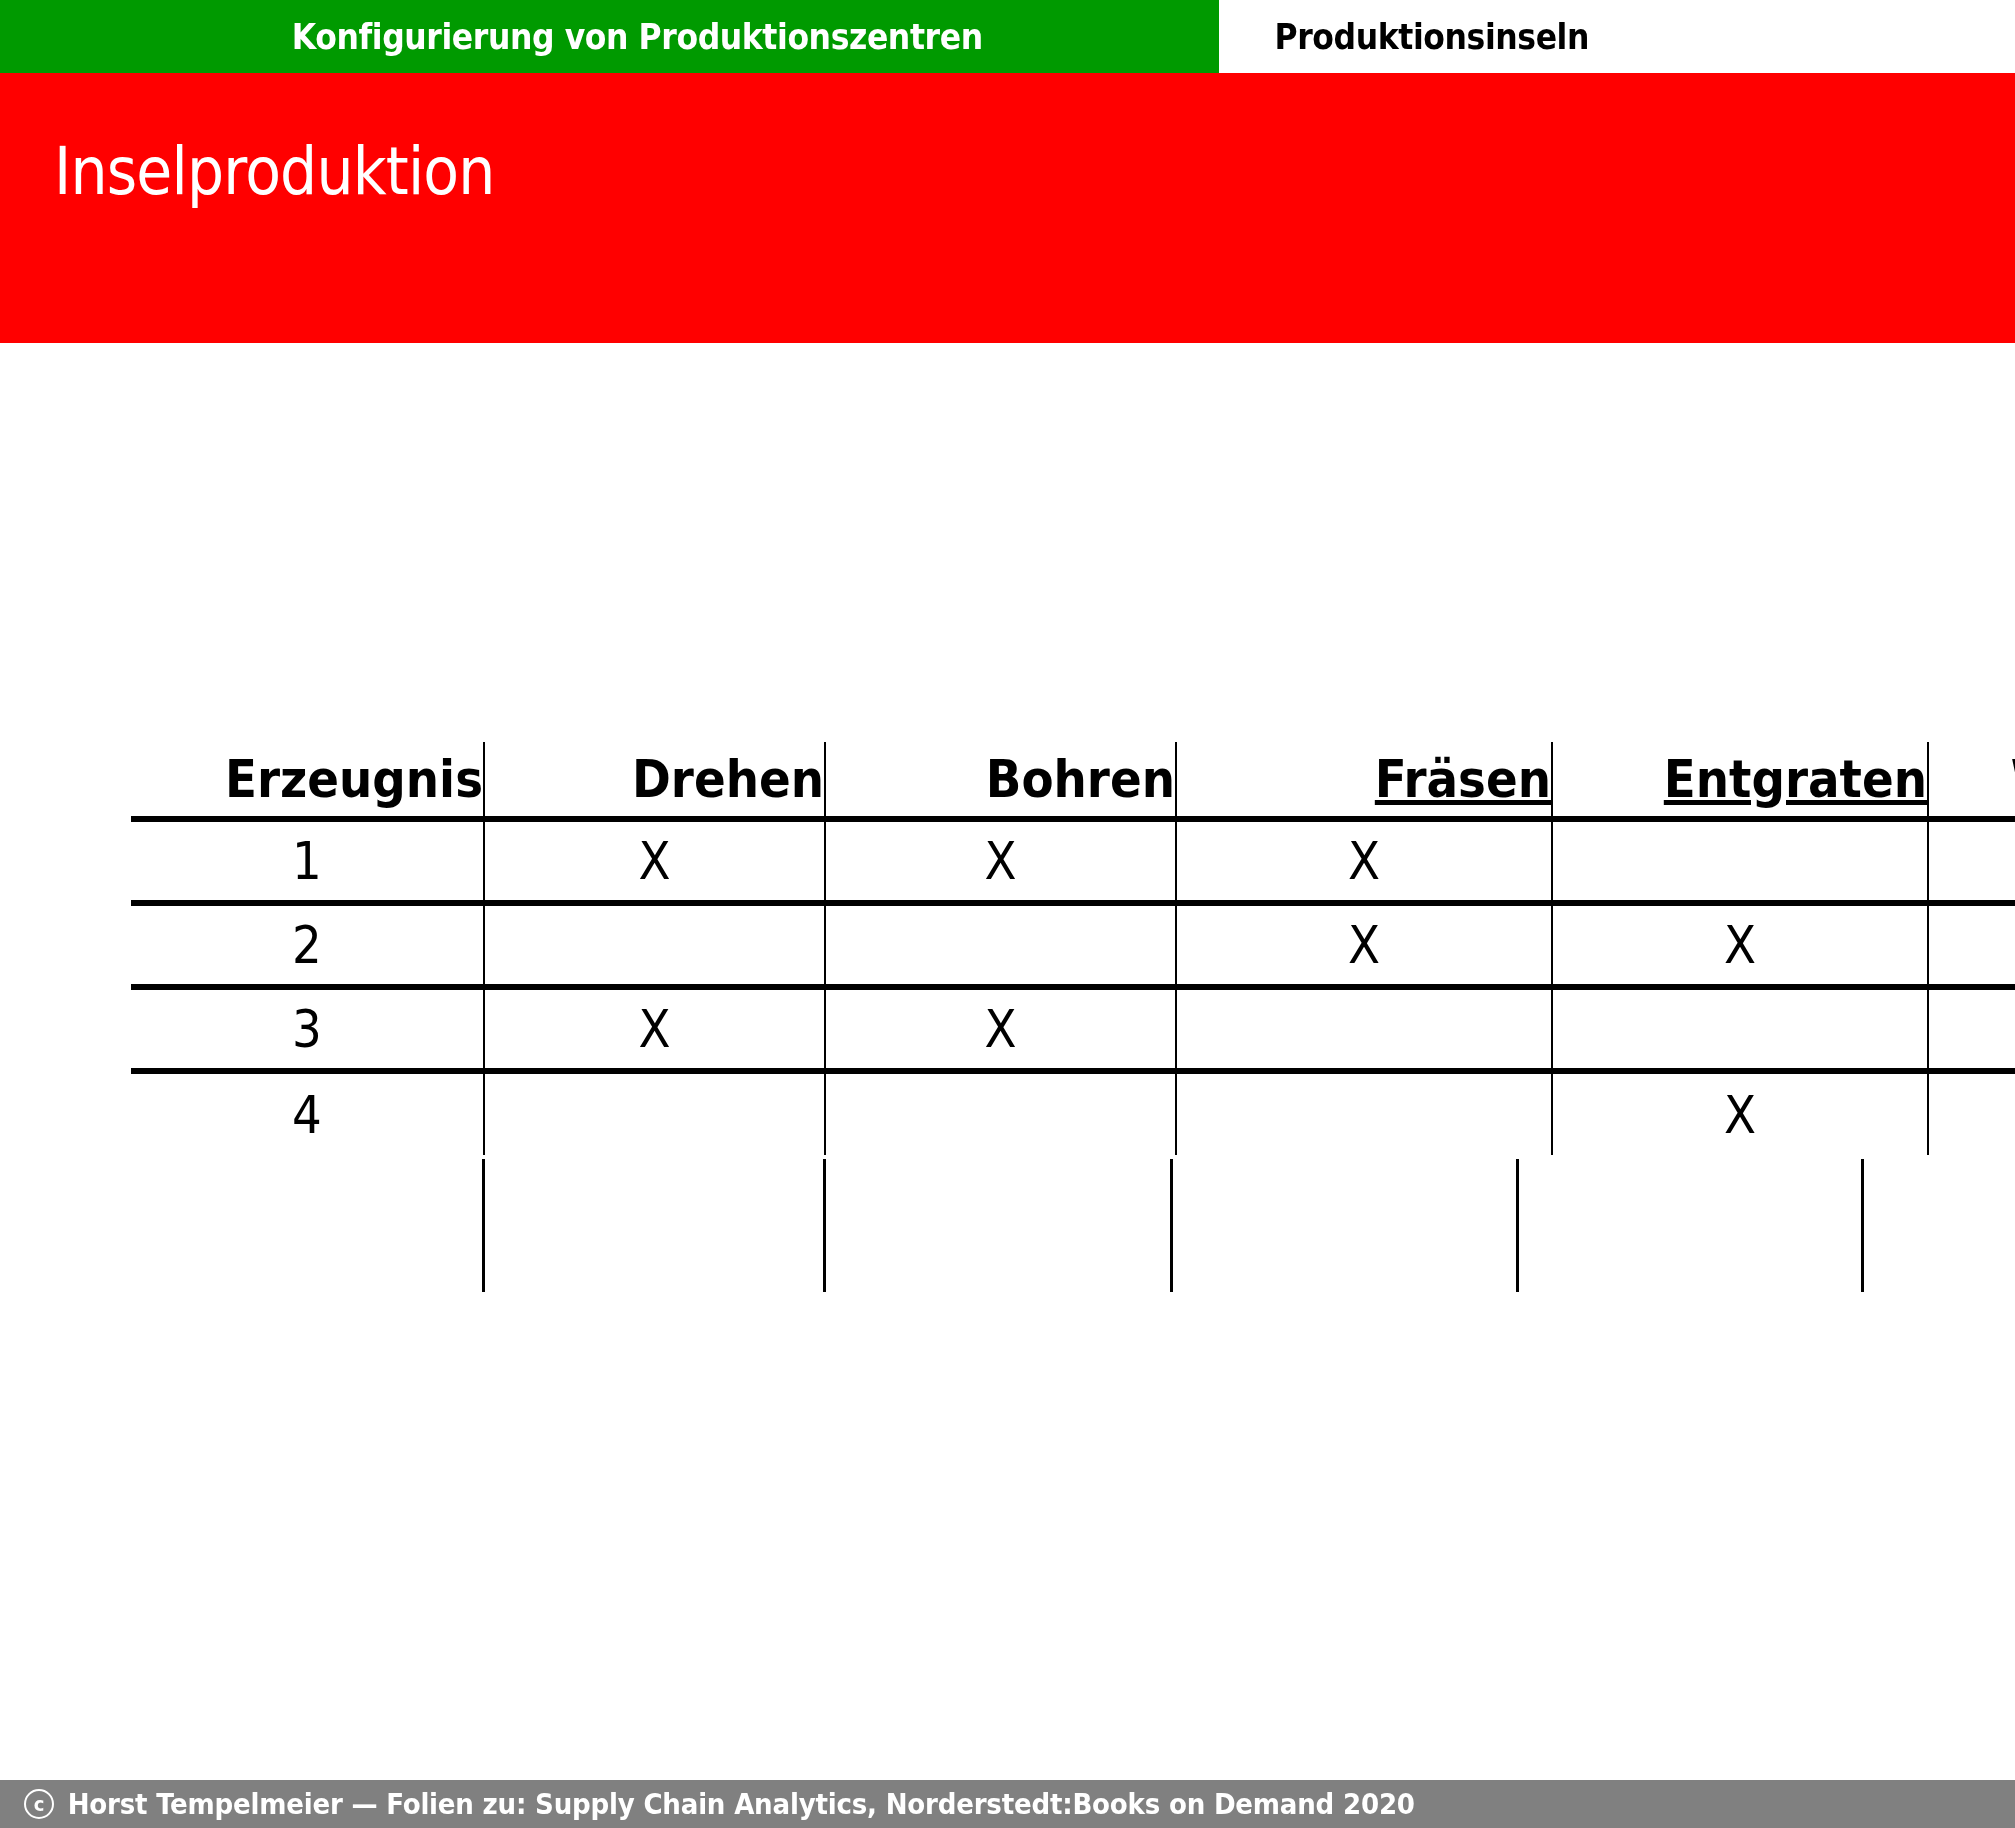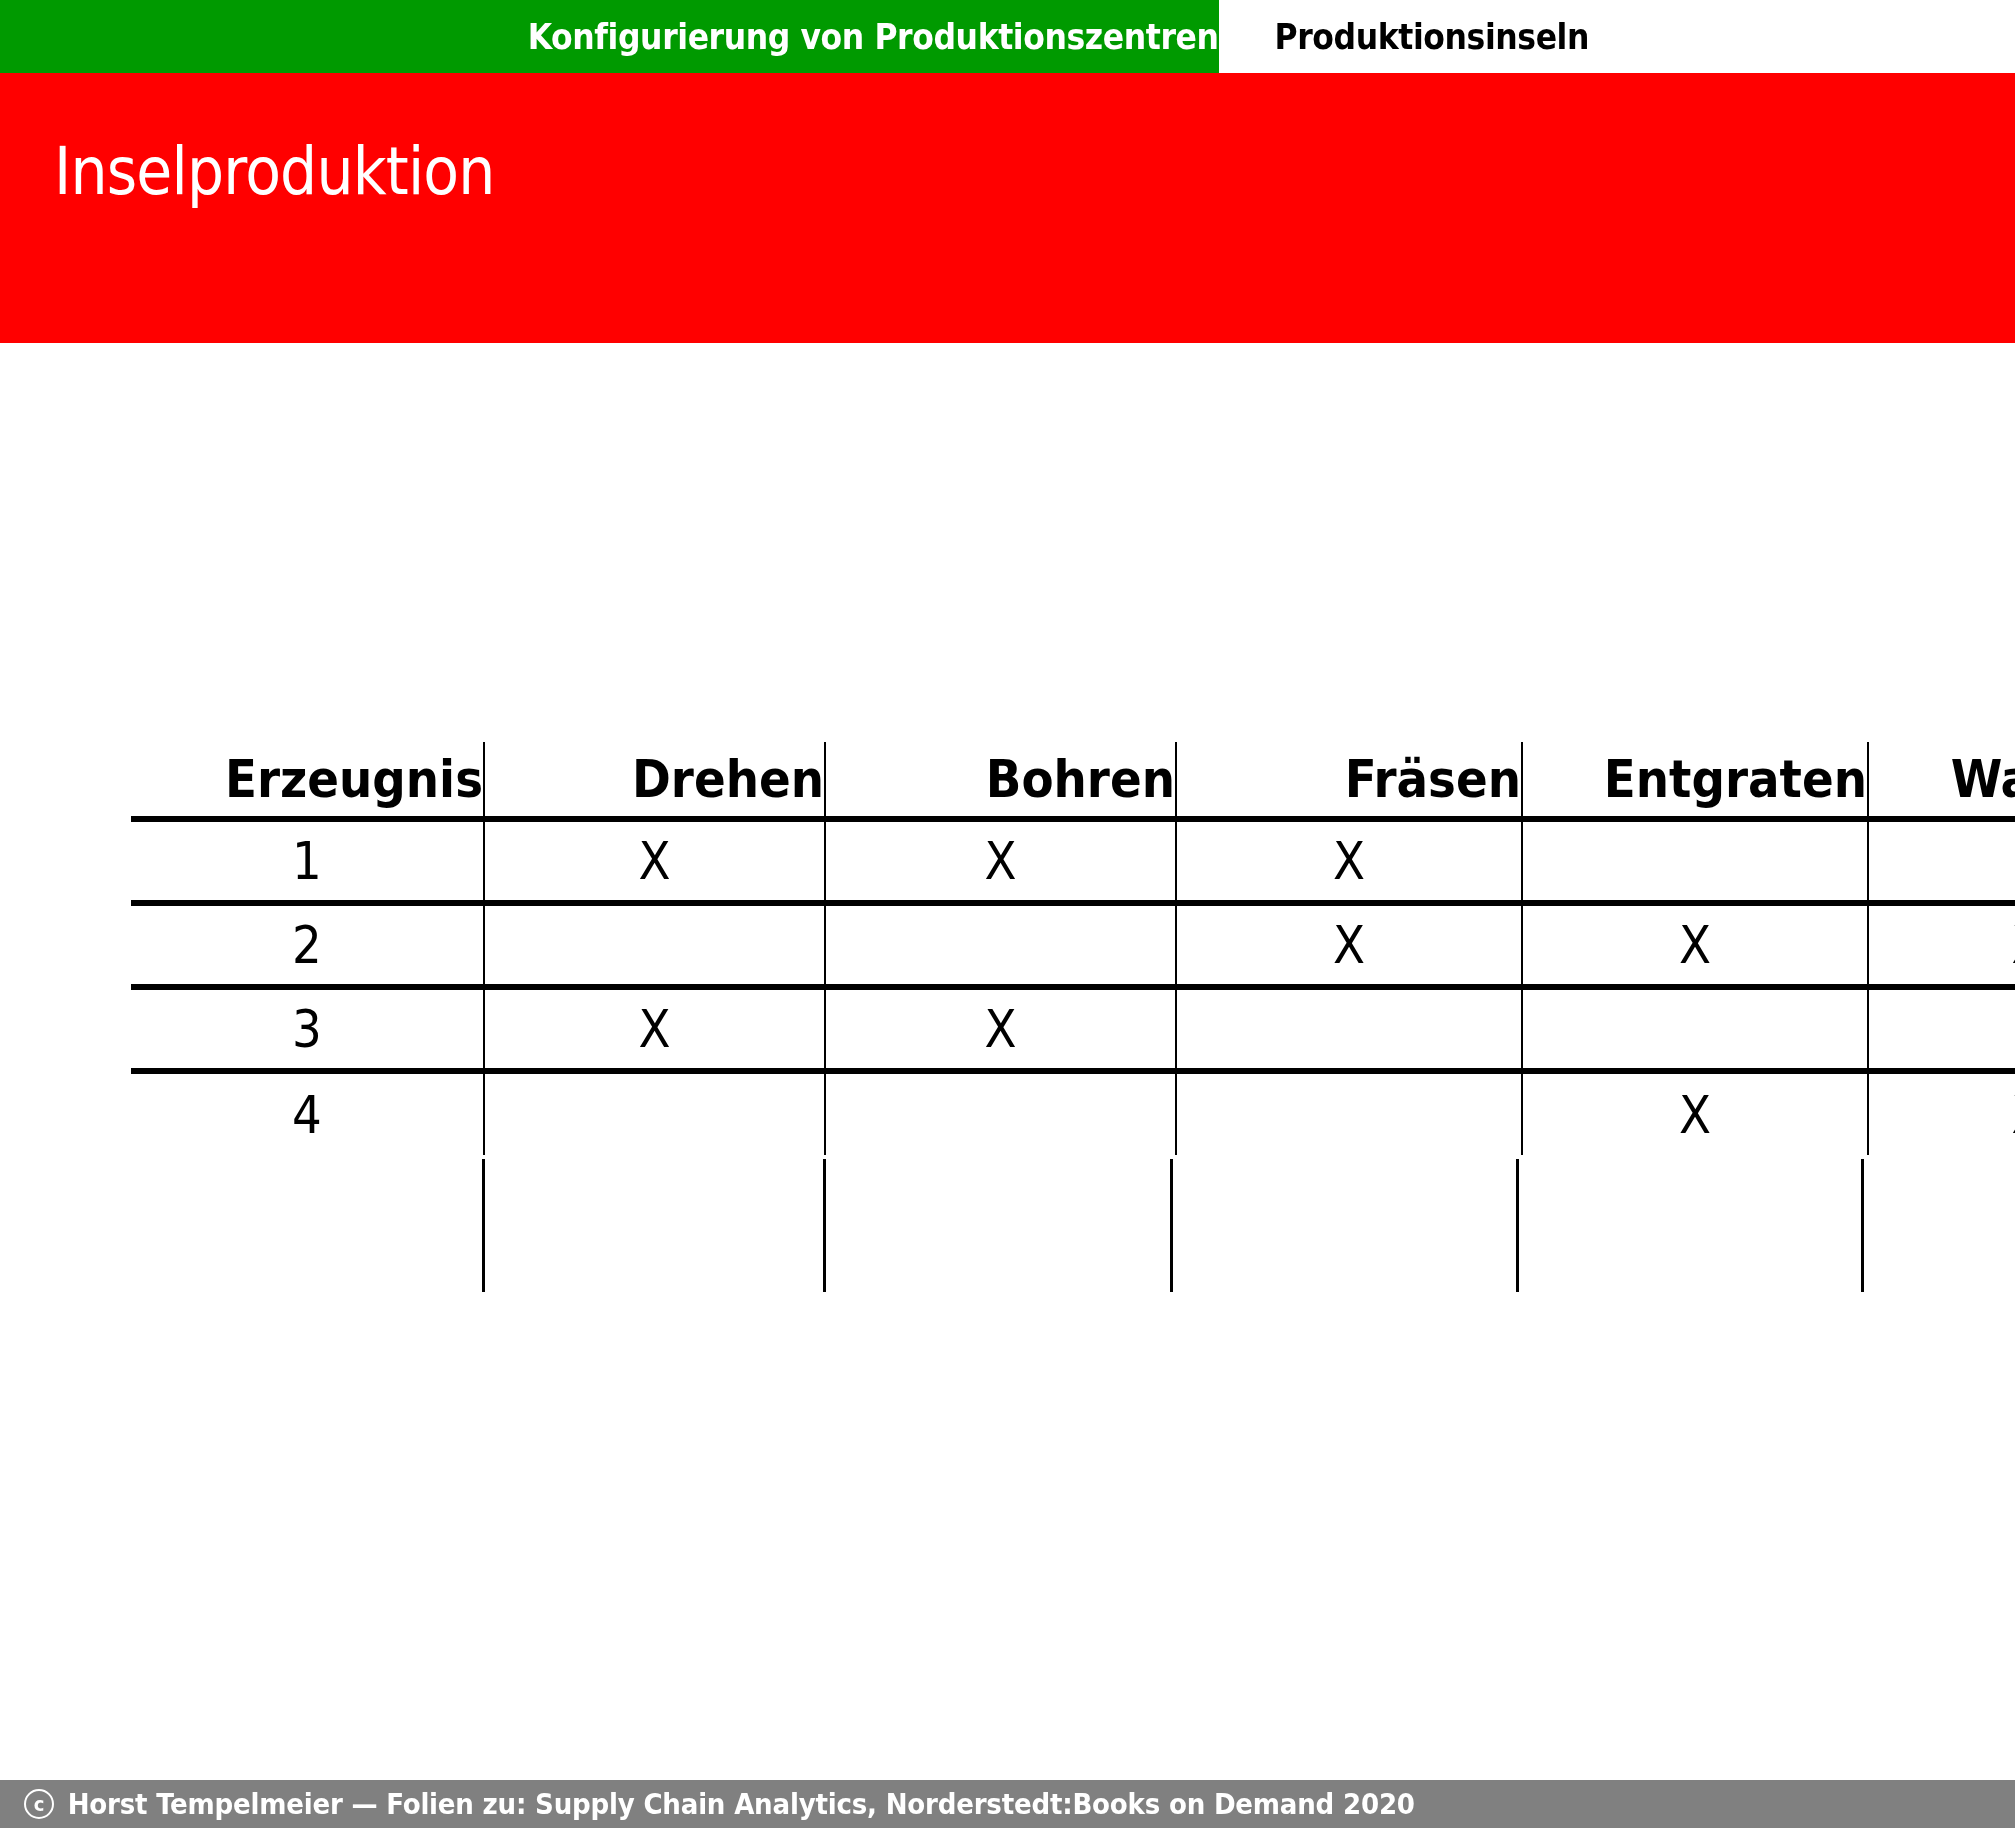--- a/index.html
+++ b/index.html
@@ -38,21 +38,21 @@
     font-size: 35px;
     letter-spacing: -0.4px;
     white-space: nowrap;
     font-stretch: condensed;
   }
   .nav-tab.active-green {
     background: #009a00;
     color: #ffffff;
     width: 1219px;
     padding-left: 56px;
-    justify-content: flex-end;
+    justify-content: center;
   }
   .nav-tab.plain {
     background: #ffffff;
     color: #000000;
     width: 1219px;
     padding-left: 56px;
     justify-content: flex-start;
   }
 
   
@@ -119,21 +119,21 @@
 
   table.routing thead th { height: 77px; text-align: right; }
   table.routing thead tr { border-bottom: 6px solid #000000; }
   table.routing tbody tr { border-bottom: 6px solid #000000; }
   table.routing tbody tr:last-child { border-bottom: none; }
 
   
   .col-prod  { width: 353px; }
   .col-op    { width: 341px; }
   .col-op2   { width: 351px; }
-  .col-op3   { width: 346px; }
+  .col-op3   { width: 376px; text-decoration: underline; }
   .col-op4   { width: 318px; }
 
   
   .tail-rules {
     position: absolute;
     left: 131px;
     top: 816px;
     width: 2065px;
     height: 133px;
   }

